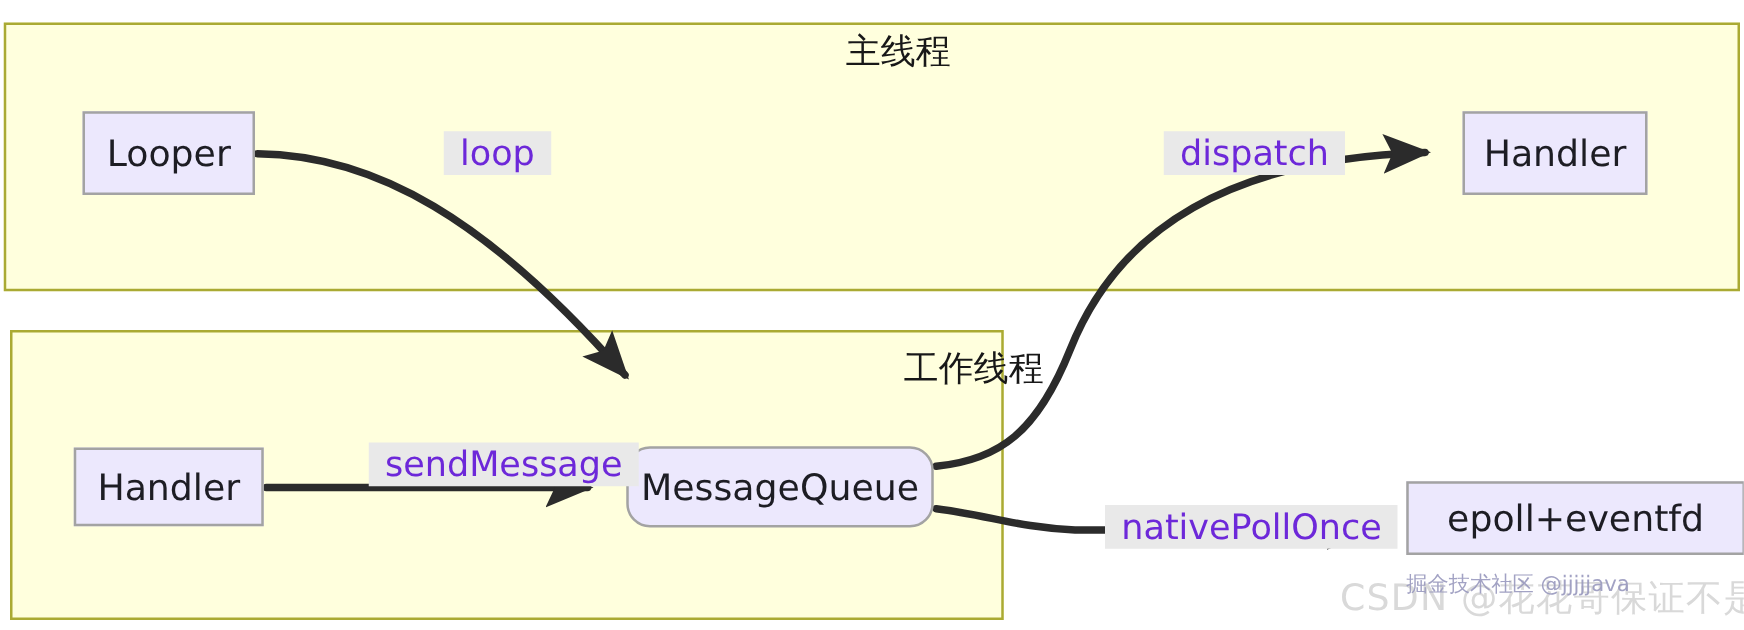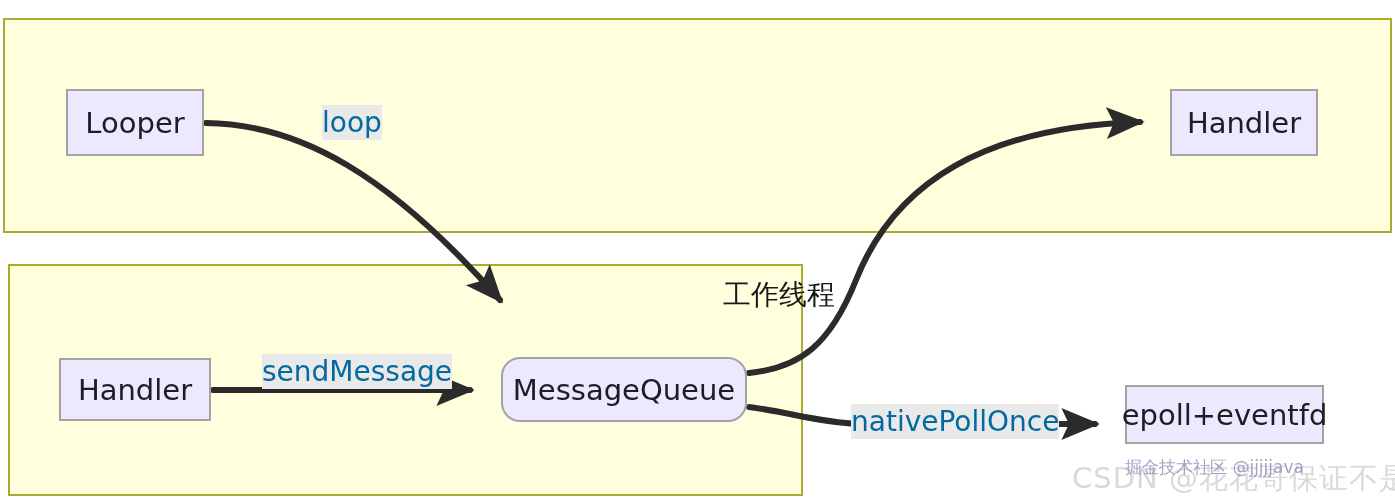--- a/index.html
+++ b/index.html
@@ -76,31 +76,32 @@
     font-size: 29px;
     color: #1d1d24;
     white-space: nowrap;
   }
   .node.rounded { border-radius: 19px; }
 
   #node-looper      { left: 66px;  top: 89px;  width: 138px; height: 67px; }
   #node-handler-main{ left: 1170px;top: 89px;  width: 148px; height: 67px; }
   #node-handler-work{ left: 59px;  top: 358px; width: 152px; height: 63px; }
   #node-messagequeue{ left: 501px; top: 357px; width: 246px; height: 65px; }
-  #node-epoll       { left: 1125px;top: 385px; width: 199px; height: 59px; }
+  #node-epoll       { left: 1125px;top: 385px; width: 271px; height: 59px; }
 
   .edge-label {
     position: absolute;
     background: #e9e9e9;
-    color: #0369a1;
+    color: #6d28d9;
     font-size: 28px;
     white-space: nowrap;
-    padding: 1px 0;
+    padding: 1px 13px;
     box-sizing: border-box;
     line-height: 1.18;
+    margin-left: 33px;
   }
   #label-loop          { left: 322px;  top: 105px; }
   #label-dispatch      { left: 898px;  top: 105px; }
   #label-sendmessage   { left: 262px;  top: 354px; }
   #label-nativepollonce{ left: 851px;  top: 404px; }
 
   .watermark {
     position: absolute;
     white-space: nowrap;
     pointer-events: none;
@@ -145,34 +146,36 @@
 
     <g>
       <path d="M213,390 L470,390" fill="none" stroke="#2b2b2b" stroke-width="6" stroke-linecap="round" marker-end="url(#arrowhead)"></path>
     </g>
 
     <g>
       <path d="M749,407 C 790,412 815,422 860,424 L1095,424" fill="none" stroke="#2b2b2b" stroke-width="6" stroke-linecap="round" marker-end="url(#arrowhead)"></path>
     </g>
   </svg>
 
+  <div class="panel-title" id="panel-main-title">主线程</div>
   <div class="panel-title" id="panel-worker-title">工作线程</div>
 
   <div class="node" id="node-looper">Looper</div>
 
   <div class="node" id="node-handler-main">Handler</div>
 
   <div class="node" id="node-handler-work">Handler</div>
 
   <div class="node rounded" id="node-messagequeue">MessageQueue</div>
 
   <div class="node" id="node-epoll">epoll+eventfd</div>
 
   <div class="edge-label" id="label-loop">loop</div>
 
+  <div class="edge-label" id="label-dispatch">dispatch</div>
 
   <div class="edge-label" id="label-sendmessage">sendMessage</div>
 
   <div class="edge-label" id="label-nativepollonce">nativePollOnce</div>
 
   <div class="watermark" id="watermark-csdn">CSDN @花花哥保证不是个建模</div>
 
   <div class="watermark" id="watermark-juejin">掘金技术社区 @jjjjjava</div>
 
 </div>

